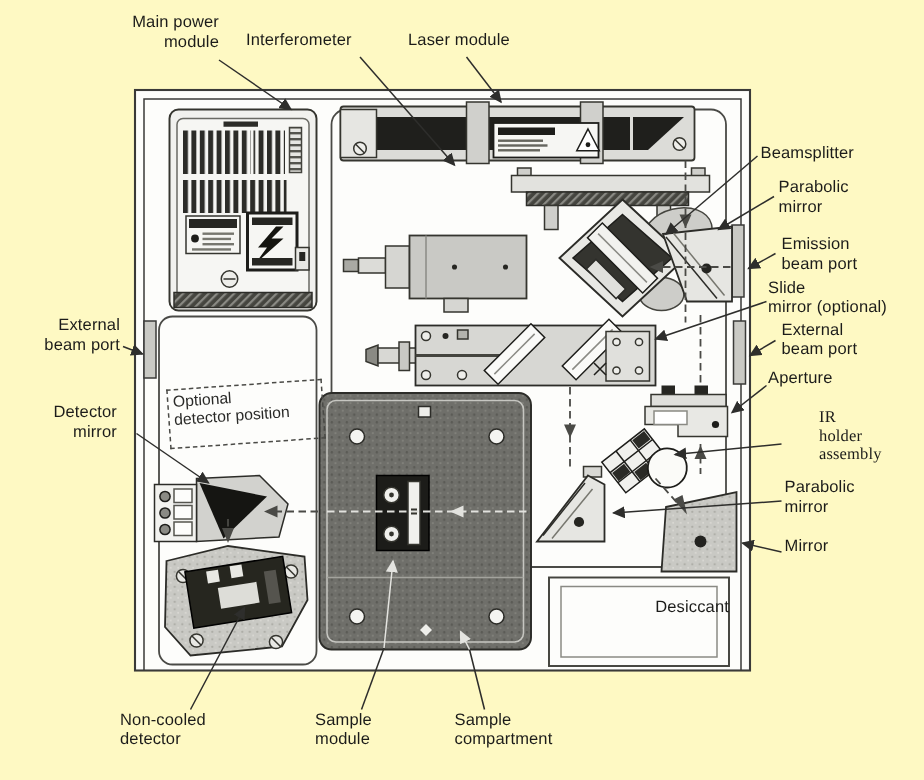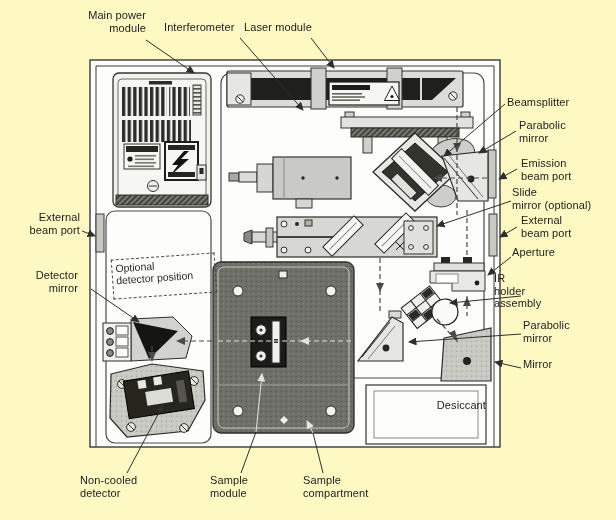--- a/index.html
+++ b/index.html
@@ -317,21 +317,21 @@
   </g>
 </svg>
 
   <div class="lbl r" style="left:70px;top:9px;width:76px;">
     <div>Main power</div>
     <div>module</div>
   </div>
   <div class="lbl" style="left:164px;top:21px;">
     <div>Interferometer</div>
   </div>
-  <div class="lbl" style="left:244px;top:21px;">
+  <div class="lbl" style="left:272px;top:21px;">
     <div>Laser module</div>
   </div>
   <div class="lbl" style="left:507px;top:96px;">
     <div>Beamsplitter</div>
   </div>
   <div class="lbl" style="left:519px;top:119px;">
     <div>Parabolic</div>
     <div>mirror</div>
   </div>
   <div class="lbl" style="left:521px;top:157px;">
@@ -342,21 +342,21 @@
     <div>Slide</div>
     <div>mirror (optional)</div>
   </div>
   <div class="lbl" style="left:521px;top:214px;">
     <div>External</div>
     <div>beam port</div>
   </div>
   <div class="lbl" style="left:512px;top:246px;text-align:center;">
     <div>Aperture</div>
   </div>
-  <div class="lbl" style="left:494px;top:272px;">
+  <div class="lbl" style="left:546px;top:272px;font-family:Liberation Serif, serif;">
     <div>IR</div>
     <div>holder</div>
     <div>assembly</div>
   </div>
   <div class="lbl" style="left:523px;top:319px;">
     <div>Parabolic</div>
     <div>mirror</div>
   </div>
   <div class="lbl" style="left:523px;top:358px;">
     <div>Mirror</div>

